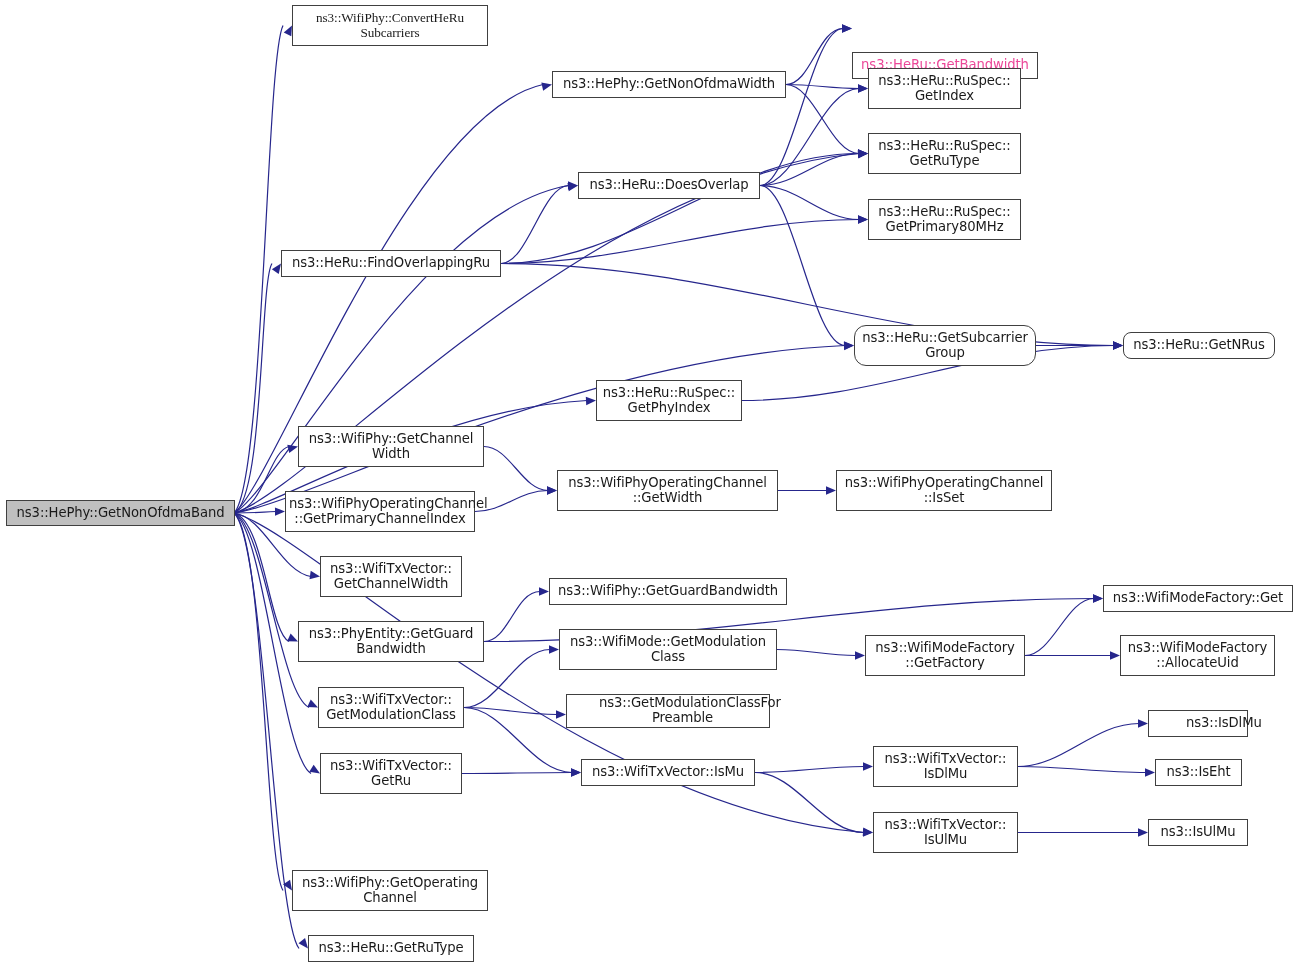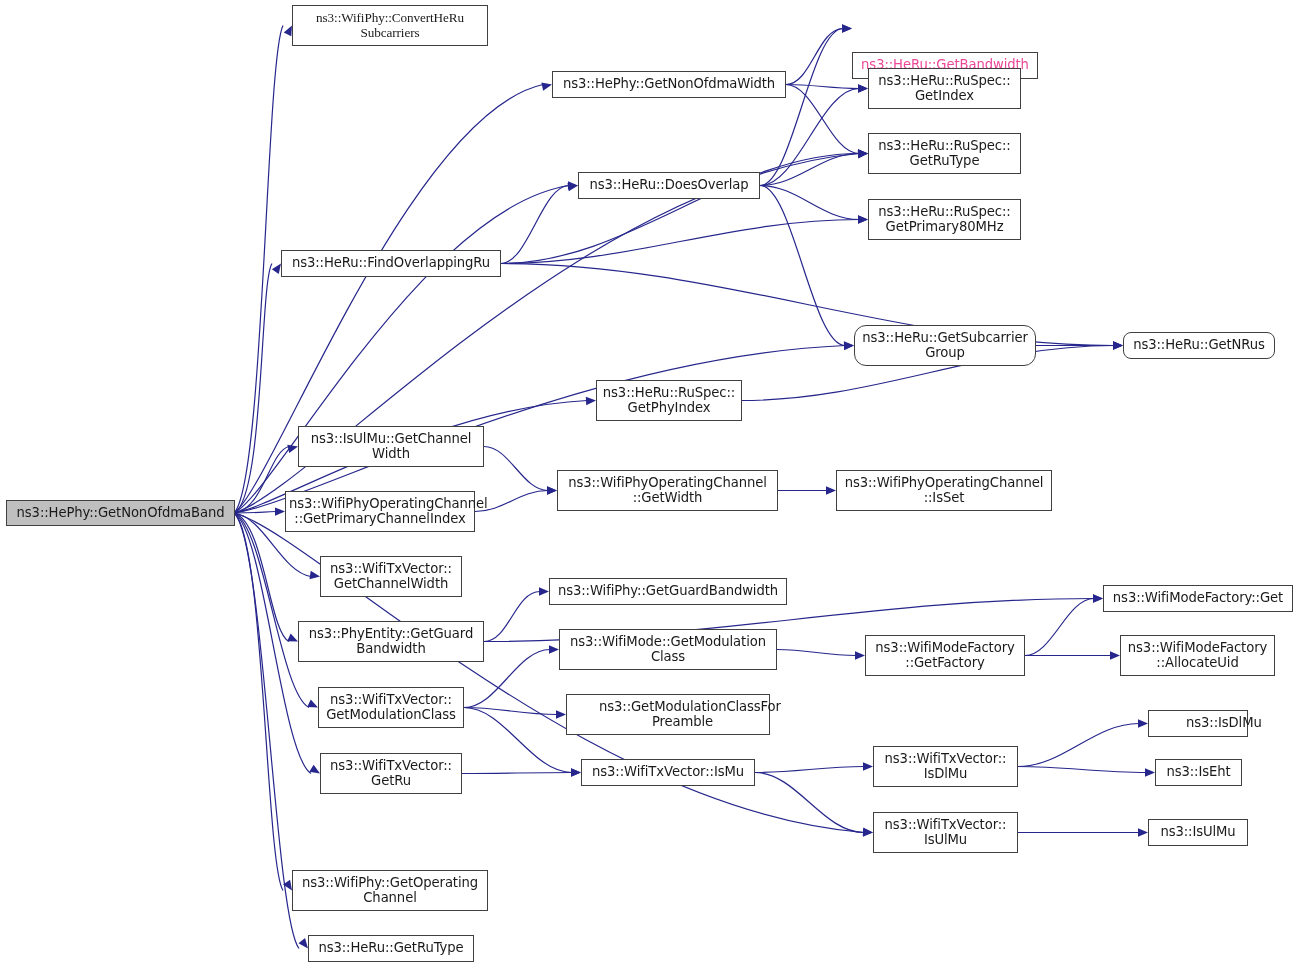--- a/index.html
+++ b/index.html
@@ -150,21 +150,21 @@
 Group</span>
       </div>
       <div class="node" style="left: 1123px; top: 332px; width: 152px; height: 27px; border-color: rgb(64, 64, 64); color: rgb(26, 26, 26); border-radius: 8px;">
         <span class="lbl">ns3::HeRu::GetNRus</span>
       </div>
       <div class="node" style="left: 596px; top: 380px; width: 146px; height: 41px; border-color: rgb(64, 64, 64); color: rgb(26, 26, 26);">
         <span class="lbl">ns3::HeRu::RuSpec::
 GetPhyIndex</span>
       </div>
       <div class="node" style="left: 298px; top: 426px; width: 186px; height: 41px; border-color: rgb(64, 64, 64); color: rgb(26, 26, 26);">
-        <span class="lbl">ns3::IsUlMu::GetChannel
+        <span class="lbl">ns3::WifiPhy::GetChannel
 Width</span>
       </div>
       <div class="node" style="left: 557px; top: 470px; width: 221px; height: 41px; border-color: rgb(64, 64, 64); color: rgb(26, 26, 26);">
         <span class="lbl">ns3::WifiPhyOperatingChannel
 ::GetWidth</span>
       </div>
       <div class="node" style="left: 836px; top: 470px; width: 216px; height: 41px; border-color: rgb(64, 64, 64); color: rgb(26, 26, 26);">
         <span class="lbl">ns3::WifiPhyOperatingChannel
 ::IsSet</span>
       </div>
@@ -195,21 +195,21 @@
 ::GetFactory</span>
       </div>
       <div class="node" style="left: 1120px; top: 635px; width: 155px; height: 41px; border-color: rgb(64, 64, 64); color: rgb(26, 26, 26);">
         <span class="lbl">ns3::WifiModeFactory
 ::AllocateUid</span>
       </div>
       <div class="node" style="left: 318px; top: 687px; width: 146px; height: 41px; border-color: rgb(64, 64, 64); color: rgb(26, 26, 26);">
         <span class="lbl">ns3::WifiTxVector::
 GetModulationClass</span>
       </div>
-      <div class="node" style="left: 566px; top: 694px; width: 204px; height: 41px; border-color: rgb(64, 64, 64); color: rgb(26, 26, 26); padding-left: 32px;">
+      <div class="node" style="left: 566px; top: 694px; width: 204px; height: 34px; border-color: rgb(64, 64, 64); color: rgb(26, 26, 26); padding-left: 32px;">
         <span class="lbl">ns3::GetModulationClassFor
 Preamble</span>
       </div>
       <div class="node" style="left: 320px; top: 753px; width: 142px; height: 41px; border-color: rgb(64, 64, 64); color: rgb(26, 26, 26);">
         <span class="lbl">ns3::WifiTxVector::
 GetRu</span>
       </div>
       <div class="node" style="left: 581px; top: 759px; width: 174px; height: 27px; border-color: rgb(64, 64, 64); color: rgb(26, 26, 26);">
         <span class="lbl">ns3::WifiTxVector::IsMu</span>
       </div>

